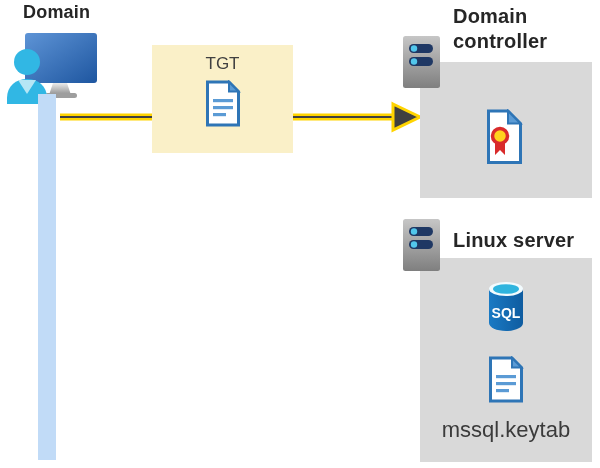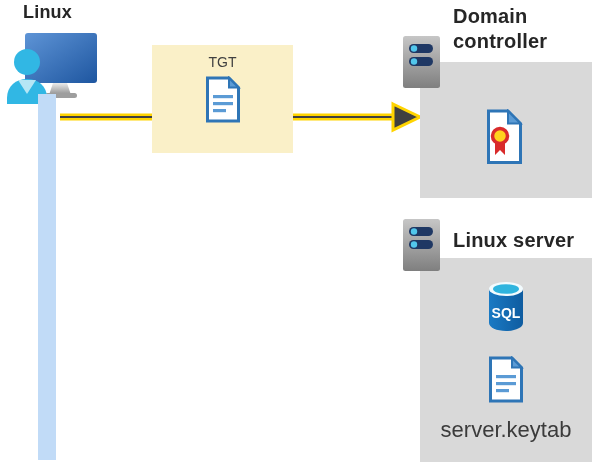--- a/index.html
+++ b/index.html
@@ -16,42 +16,42 @@
   #client-lifeline{
     left:38px;top:94px;width:18px;height:366px;background:#C1DBF7;
   }
   #auth-arrow{left:56px;top:99px;width:368px;height:36px;}
   #ticket-box{
     left:152px;top:45px;width:141px;height:108px;background:#FAF0C8;
     display:flex;justify-content:center;align-items:flex-start;gap:21px;
     box-sizing:border-box;padding-top:9px;
   }
   .ticket{display:flex;flex-direction:column;align-items:center;}
-  .ticket-label{font-size:14px;color:#404040;margin-bottom:6px;}
+  .ticket-label{font-size:17px;color:#404040;margin-bottom:6px;}
   .server-box{background:#D9D9D9;width:172px;left:420px;}
   #dc-box{top:62px;height:136px;}
   #linux-box{top:258px;height:204px;}
   #dc-server-icon{left:403px;top:36px;width:37px;height:52px;}
   #linux-server-icon{left:403px;top:218px;width:37px;height:54px;}
   #dc-title{left:453px;top:4px;width:150px;font-size:20px;line-height:1.25;}
   #linux-title{left:453px;top:229px;width:150px;font-size:20px;}
   #certificate-icon{left:486px;top:109px;width:37px;height:56px;}
   #sql-icon{left:487px;top:281px;width:38px;height:50px;}
   #keytab-doc-icon{left:488px;top:356px;width:36px;height:47px;}
   #keytab-label{
     left:420px;top:417px;width:172px;text-align:center;
     font-size:22px;color:#3B3B3B;
   }
 </style>
 </head>
 <body>
 
 <div id="stage">
 
-  <div id="client-label" class="abs title">Linux</div>
+  <div id="client-label" class="abs title">Domain</div>
 
   <svg id="client-icon" class="abs" viewBox="0 0 100 80">
     <defs>
       <linearGradient id="monGrad" x1="0" y1="0" x2="1" y2="1">
         <stop offset="0" stop-color="#5E94D6"></stop>
         <stop offset="1" stop-color="#1E56A0"></stop>
       </linearGradient>
       <linearGradient id="standGrad" x1="0" y1="0" x2="0" y2="1">
         <stop offset="0" stop-color="#ECECEC"></stop>
         <stop offset="1" stop-color="#8F8F8F"></stop>
@@ -142,15 +142,15 @@
   </svg>
 
   <svg id="keytab-doc-icon" class="abs" viewBox="0 0 36 47">
     <path d="M2.5,2 H24 L33.5,11.5 V45 H2.5 Z" fill="#ffffff" stroke="#2E75B6" stroke-width="3"></path>
     <path d="M24,2 L33.5,11.5 H24 Z" fill="#5B9BD5" stroke="#2E75B6" stroke-width="2"></path>
     <rect x="8" y="19" width="20" height="3.2" fill="#5B9BD5"></rect>
     <rect x="8" y="26" width="20" height="3.2" fill="#5B9BD5"></rect>
     <rect x="8" y="33" width="13" height="3.2" fill="#5B9BD5"></rect>
   </svg>
 
-  <div id="keytab-label" class="abs">server.keytab</div>
+  <div id="keytab-label" class="abs">mssql.keytab</div>
 
 </div>
 
 </body></html>

